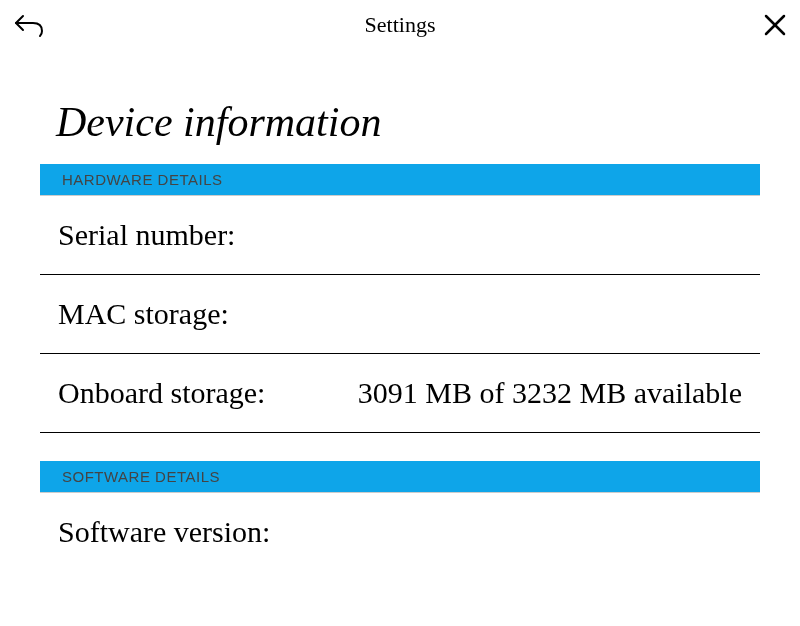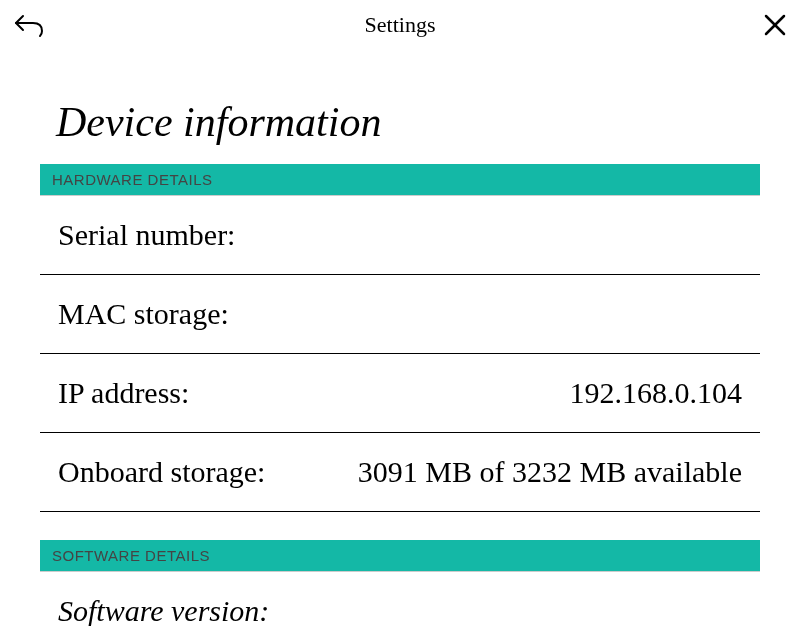--- a/index.html
+++ b/index.html
@@ -41,39 +41,38 @@
     .page-title {
       font-family: Georgia, serif;
       font-style: italic;
       font-size: 42px;
       font-weight: normal;
       margin-top: 48px;
       margin-bottom: 18px;
       padding-left: 16px;
     }
     .section-header {
-      background: #14b8a6;
+      background: #0ea5e9;
       font-family: 'Helvetica Neue', Arial, sans-serif;
       font-size: 15px;
       letter-spacing: 0.5px;
       color: #444;
-      padding: 7px 12px;
+      padding: 7px 22px;
       border-bottom: 1px solid #ccc;
     }
     .row {
       display: flex;
       align-items: center;
       justify-content: space-between;
       padding: 22px 18px 22px 18px;
       border-bottom: 1px solid #000;
       font-size: 30px;
     }
     .row:last-of-type {
       border-bottom: none;
-      font-style: italic;
     }
     .row-spacer {
       height: 28px;
     }
     .row-label {
       font-family: Georgia, serif;
     }
     .row-value {
       font-family: Georgia, serif;
       text-align: right;
@@ -106,24 +105,20 @@
   <div class="row">
     <span class="row-label">Serial number:</span>
     <span class="row-value"></span>
   </div>
 
   <div class="row">
     <span class="row-label">MAC storage:</span>
     <span class="row-value"></span>
   </div>
 
-  <div class="row">
-    <span class="row-label">IP address:</span>
-    <span class="row-value">192.168.0.104</span>
-  </div>
 
   <div class="row">
     <span class="row-label">Onboard storage:</span>
     <span class="row-value">3091 MB of 3232 MB available</span>
   </div>
 
   <div class="row-spacer"></div>
 
   <div class="section-header">SOFTWARE DETAILS</div>
 

